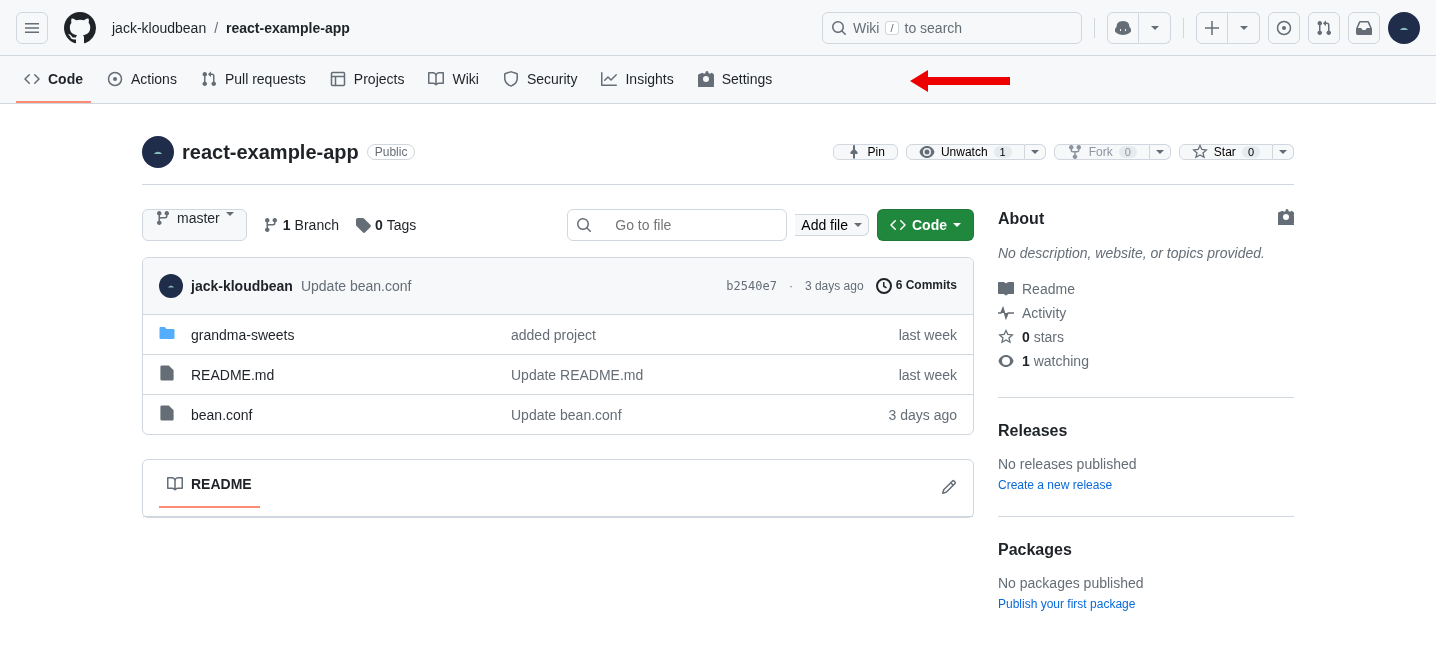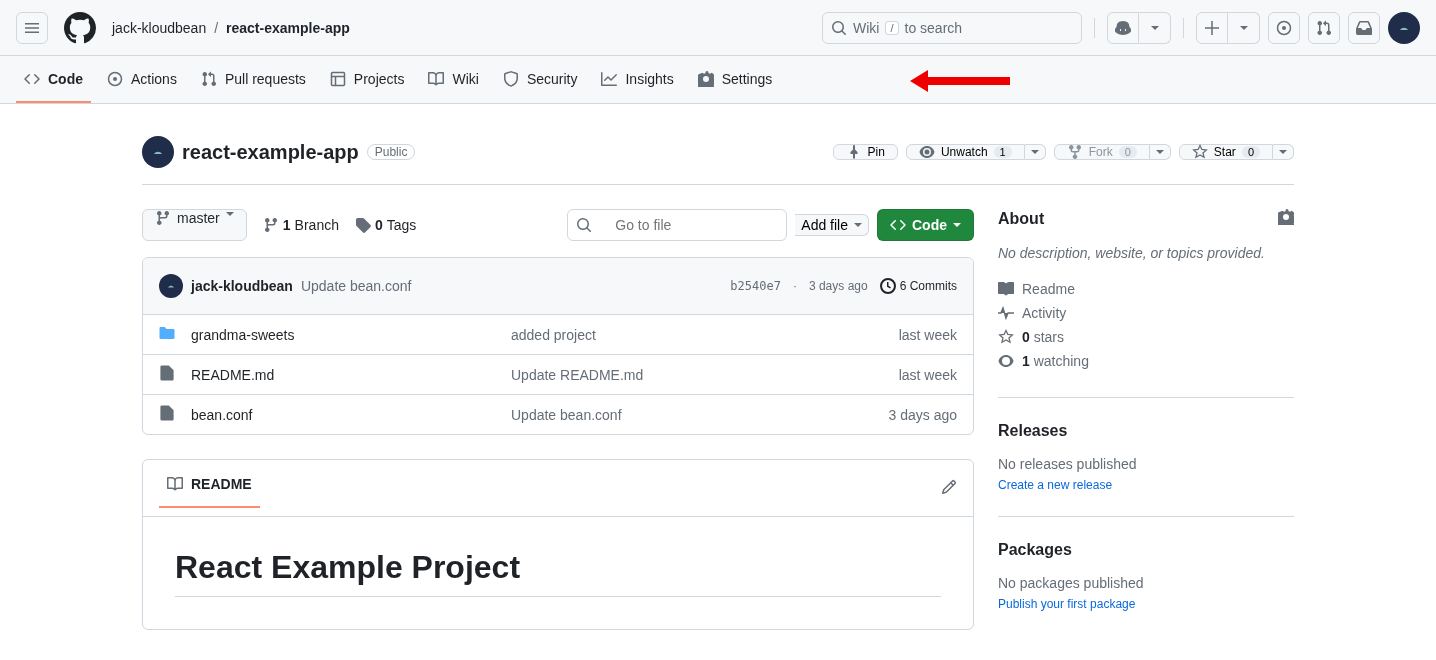--- a/index.html
+++ b/index.html
@@ -54,21 +54,21 @@
 .btn-primary { background: #1f883d; color: #fff; border-color: rgba(31,35,40,0.15); }
 .btn-primary svg { color: #fff; }
 
 .file-box { border: 1px solid #d0d7de; border-radius: 6px; margin-top: 16px; overflow:hidden; }
 .commit-row { display: flex; align-items: center; padding: 16px; background: #f6f8fa; font-size: 14px; }
 .commit-avatar { width: 24px; height: 24px; border-radius: 50%; background: #1f2d4a; display:flex;align-items:center;justify-content:center;color:#fff;font-size:10px; }
 .commit-author { font-weight: 600; margin-left: 8px; }
 .commit-msg { margin-left: 8px; color: #656d76; }
 .commit-meta { margin-left: auto; display: flex; align-items: center; gap: 12px; color: #656d76; font-size: 12px; }
 .commit-meta .sha { font-family: monospace; }
-.commit-count { display: flex; align-items: center; gap: 4px; color: #1f2328; font-weight:400; }
+.commit-count { display: flex; align-items: flex-start; gap: 4px; color: #1f2328; font-weight:700; }
 
 .file-row { display: flex; align-items: center; padding: 8px 16px; border-top: 1px solid #d0d7de; font-size: 14px; height: 40px; }
 .file-icon { width: 16px; margin-right: 16px; color: #656d76; }
 .file-icon.folder { color: #54aeff; }
 .file-name { width: 320px; }
 .file-msg { flex: 1; color: #656d76; }
 .file-time { color: #656d76; text-align: right; }
 
 .readme-box { border: 1px solid #d0d7de; border-radius: 6px; margin-top: 24px; }
 .readme-header { display: flex; align-items: center; padding: 8px 16px; border-bottom: 1px solid #d0d7de; }
@@ -395,23 +395,20 @@
                 <path fill="#656d76" d="M0 1.75A.75.75 0 01.75 1h4.253c1.227 0 2.317.59 3 1.501A3.743 3.743 0 0111.006 1h4.245a.75.75 0 01.75.75v10.5a.75.75 0 01-.75.75h-4.507a2.25 2.25 0 00-1.591.659l-.622.621a.75.75 0 01-1.06 0l-.622-.621A2.25 2.25 0 005.258 13H.75a.75.75 0 01-.75-.75zm7.251 10.324l.004-5.073-.002-2.253A2.25 2.25 0 005.003 2.5H1.5v9h3.757a3.75 3.75 0 011.994.574zM8.755 4.75l-.004 7.322a3.752 3.752 0 011.992-.572H14.5v-9h-3.495a2.25 2.25 0 00-2.25 2.25z"></path>
               </svg>
             <span>README</span>
           </div>
           <a class="readme-edit">
             <svg width="16" height="16" viewBox="0 0 16 16">
                 <path fill="#656d76" d="M11.013 1.427a1.75 1.75 0 012.474 0l1.086 1.086a1.75 1.75 0 010 2.474l-8.61 8.61c-.21.21-.47.364-.756.445l-3.251.93a.75.75 0 01-.927-.928l.929-3.25c.081-.286.235-.547.445-.758l8.61-8.61zm.176 4.823L9.75 4.81l-6.286 6.287a.253.253 0 00-.064.108l-.558 1.953 1.953-.558a.253.253 0 00.108-.064zm1.238-3.763a.25.25 0 00-.354 0L10.811 3.75l1.439 1.44 1.263-1.263a.25.25 0 000-.354z"></path>
               </svg>
           </a>
         </div>
-        <div class="readme-body">
-          <h1>React Example Project</h1>
-        </div>
       </div>
     </div>
 
     <div class="sidebar">
       <div class="sidebar-block">
         <div class="sidebar-heading">
           <span>About</span>
           <a class="gear">
             <svg width="16" height="16" viewBox="0 0 16 16">
                 <path fill="currentColor" d="M8 0a8.2 8.2 0 011.701.177.75.75 0 01.579.587l.295 1.477c.497.144.97.342 1.414.587l1.257-.839a.75.75 0 01.823.02 8.1 8.1 0 012.404 2.404.75.75 0 01.02.823l-.839 1.257c.245.444.443.917.587 1.414l1.477.295a.75.75 0 01.587.579 8.2 8.2 0 010 3.402.75.75 0 01-.587.579l-1.477.295a6.5 6.5 0 01-.587 1.414l.839 1.257a.75.75 0 01-.2.823 8.1 8.1 0 01-2.404 2.404.75.75 0 01-.823-.02l-1.257-.839a6.5 6.5 0 01-1.414.587l-.295 1.477a.75.75 0 01-.579.587 8.2 8.2 0 01-3.402 0 .75.75 0 01-.579-.587l-.295-1.477a6.5 6.5 0 01-1.414-.587l-1.257.839a.75.75 0 01-.823.02 8.1 8.1 0 01-2.404-2.404.75.75 0 01.02-.823l.839-1.257a6.5 6.5 0 01-.587-1.414l-1.477-.295a.75.75 0 01-.587-.579 8.2 8.2 0 010-3.402.75.75 0 01.587-.579l1.477-.295c.144-.497.342-.97.587-1.414l-.839-1.257a.75.75 0 01-.02-.823A8.1 8.1 0 013.925 1.99a.75.75 0 01.823-.02l1.257.839A6.5 6.5 0 017.42 2.22l.295-1.477A.75.75 0 018.294.177 8.2 8.2 0 018 0zM8 5a3 3 0 100 6 3 3 0 000-6z"></path>

